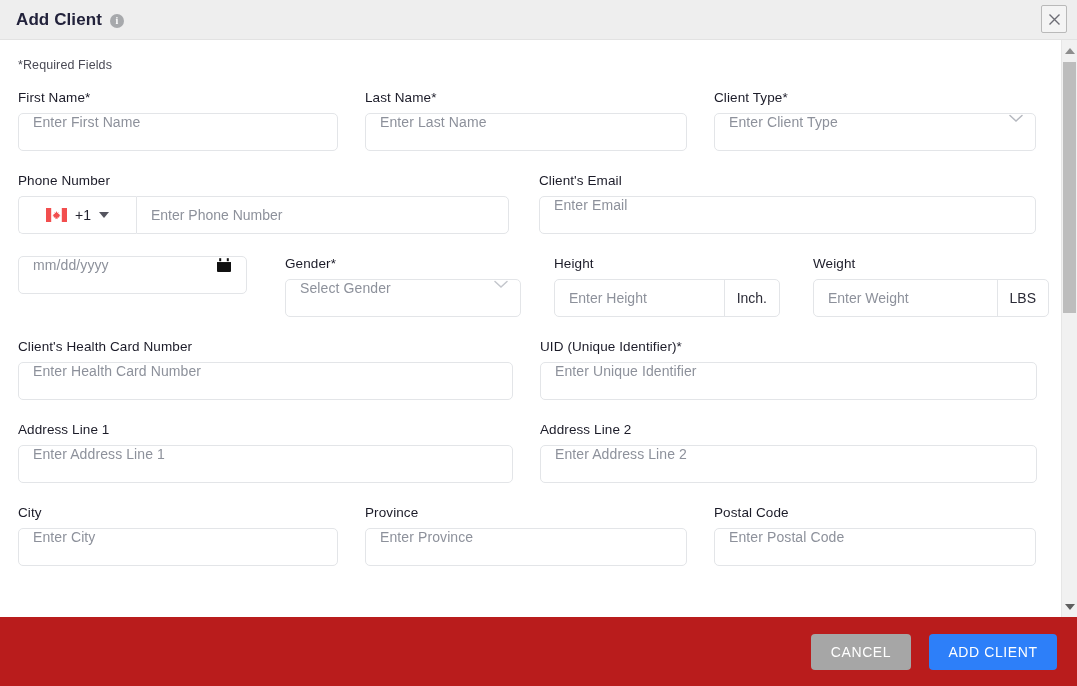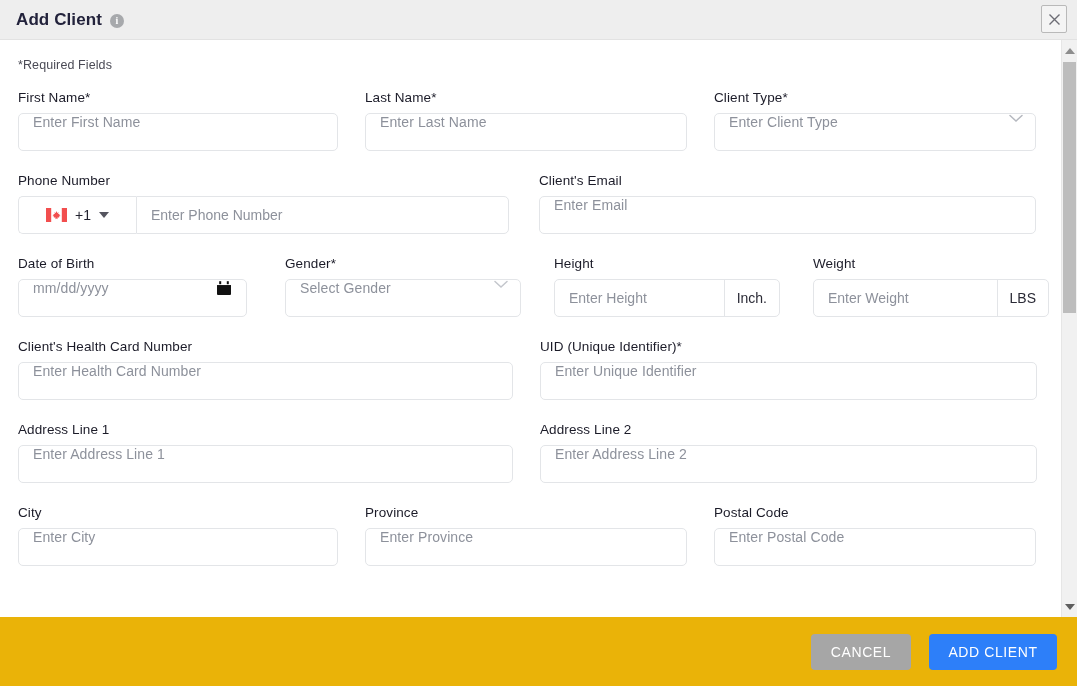--- a/index.html
+++ b/index.html
@@ -157,21 +157,21 @@
               border-right: 5px solid transparent; border-top: 6px solid #5e5e5e; }
   .sb-thumb {
     position: absolute; left: 1px; top: 22px;
     width: 13px; height: 251px;
     background: #bdbdbd; cursor: pointer;
   }
 
   
   .modal-footer {
     flex: 1;
-    background: #eab308;
+    background: #b91c1c;
     display: flex; align-items: center; justify-content: flex-end;
     padding-right: 20px; gap: 18px;
   }
   .btn {
     height: 36px; border: none; border-radius: 4px;
     font-size: 14px; letter-spacing: 0.6px;
     font-family: "Liberation Sans", sans-serif;
     color: #ffffff; cursor: pointer;
     display: inline-flex; align-items: center; justify-content: center;
   }
@@ -244,21 +244,20 @@
         <div class="field w-497">
           <span class="flabel">Client's Email</span>
           <div class="fbox">
             <span class="ph">Enter Email</span>
           </div>
         </div>
       </div>
 
       <div class="row">
         <div class="field w-229 gap-38">
-          <span class="flabel">Date of Birth</span>
           <div class="fbox date-box">
             <span class="ph">mm/dd/yyyy</span>
             <svg width="16" height="16" viewBox="0 0 16 16">
               <rect x="1" y="3" width="14" height="12" rx="1" fill="#111111"></rect>
               <rect x="1" y="3" width="14" height="2.2" fill="#ffffff"></rect>
               <rect x="3.2" y="1.2" width="2" height="3" fill="#111111"></rect>
               <rect x="10.8" y="1.2" width="2" height="3" fill="#111111"></rect>
               <rect x="1" y="5.2" width="14" height="1" fill="#111111"></rect>
             </svg>
           </div>

